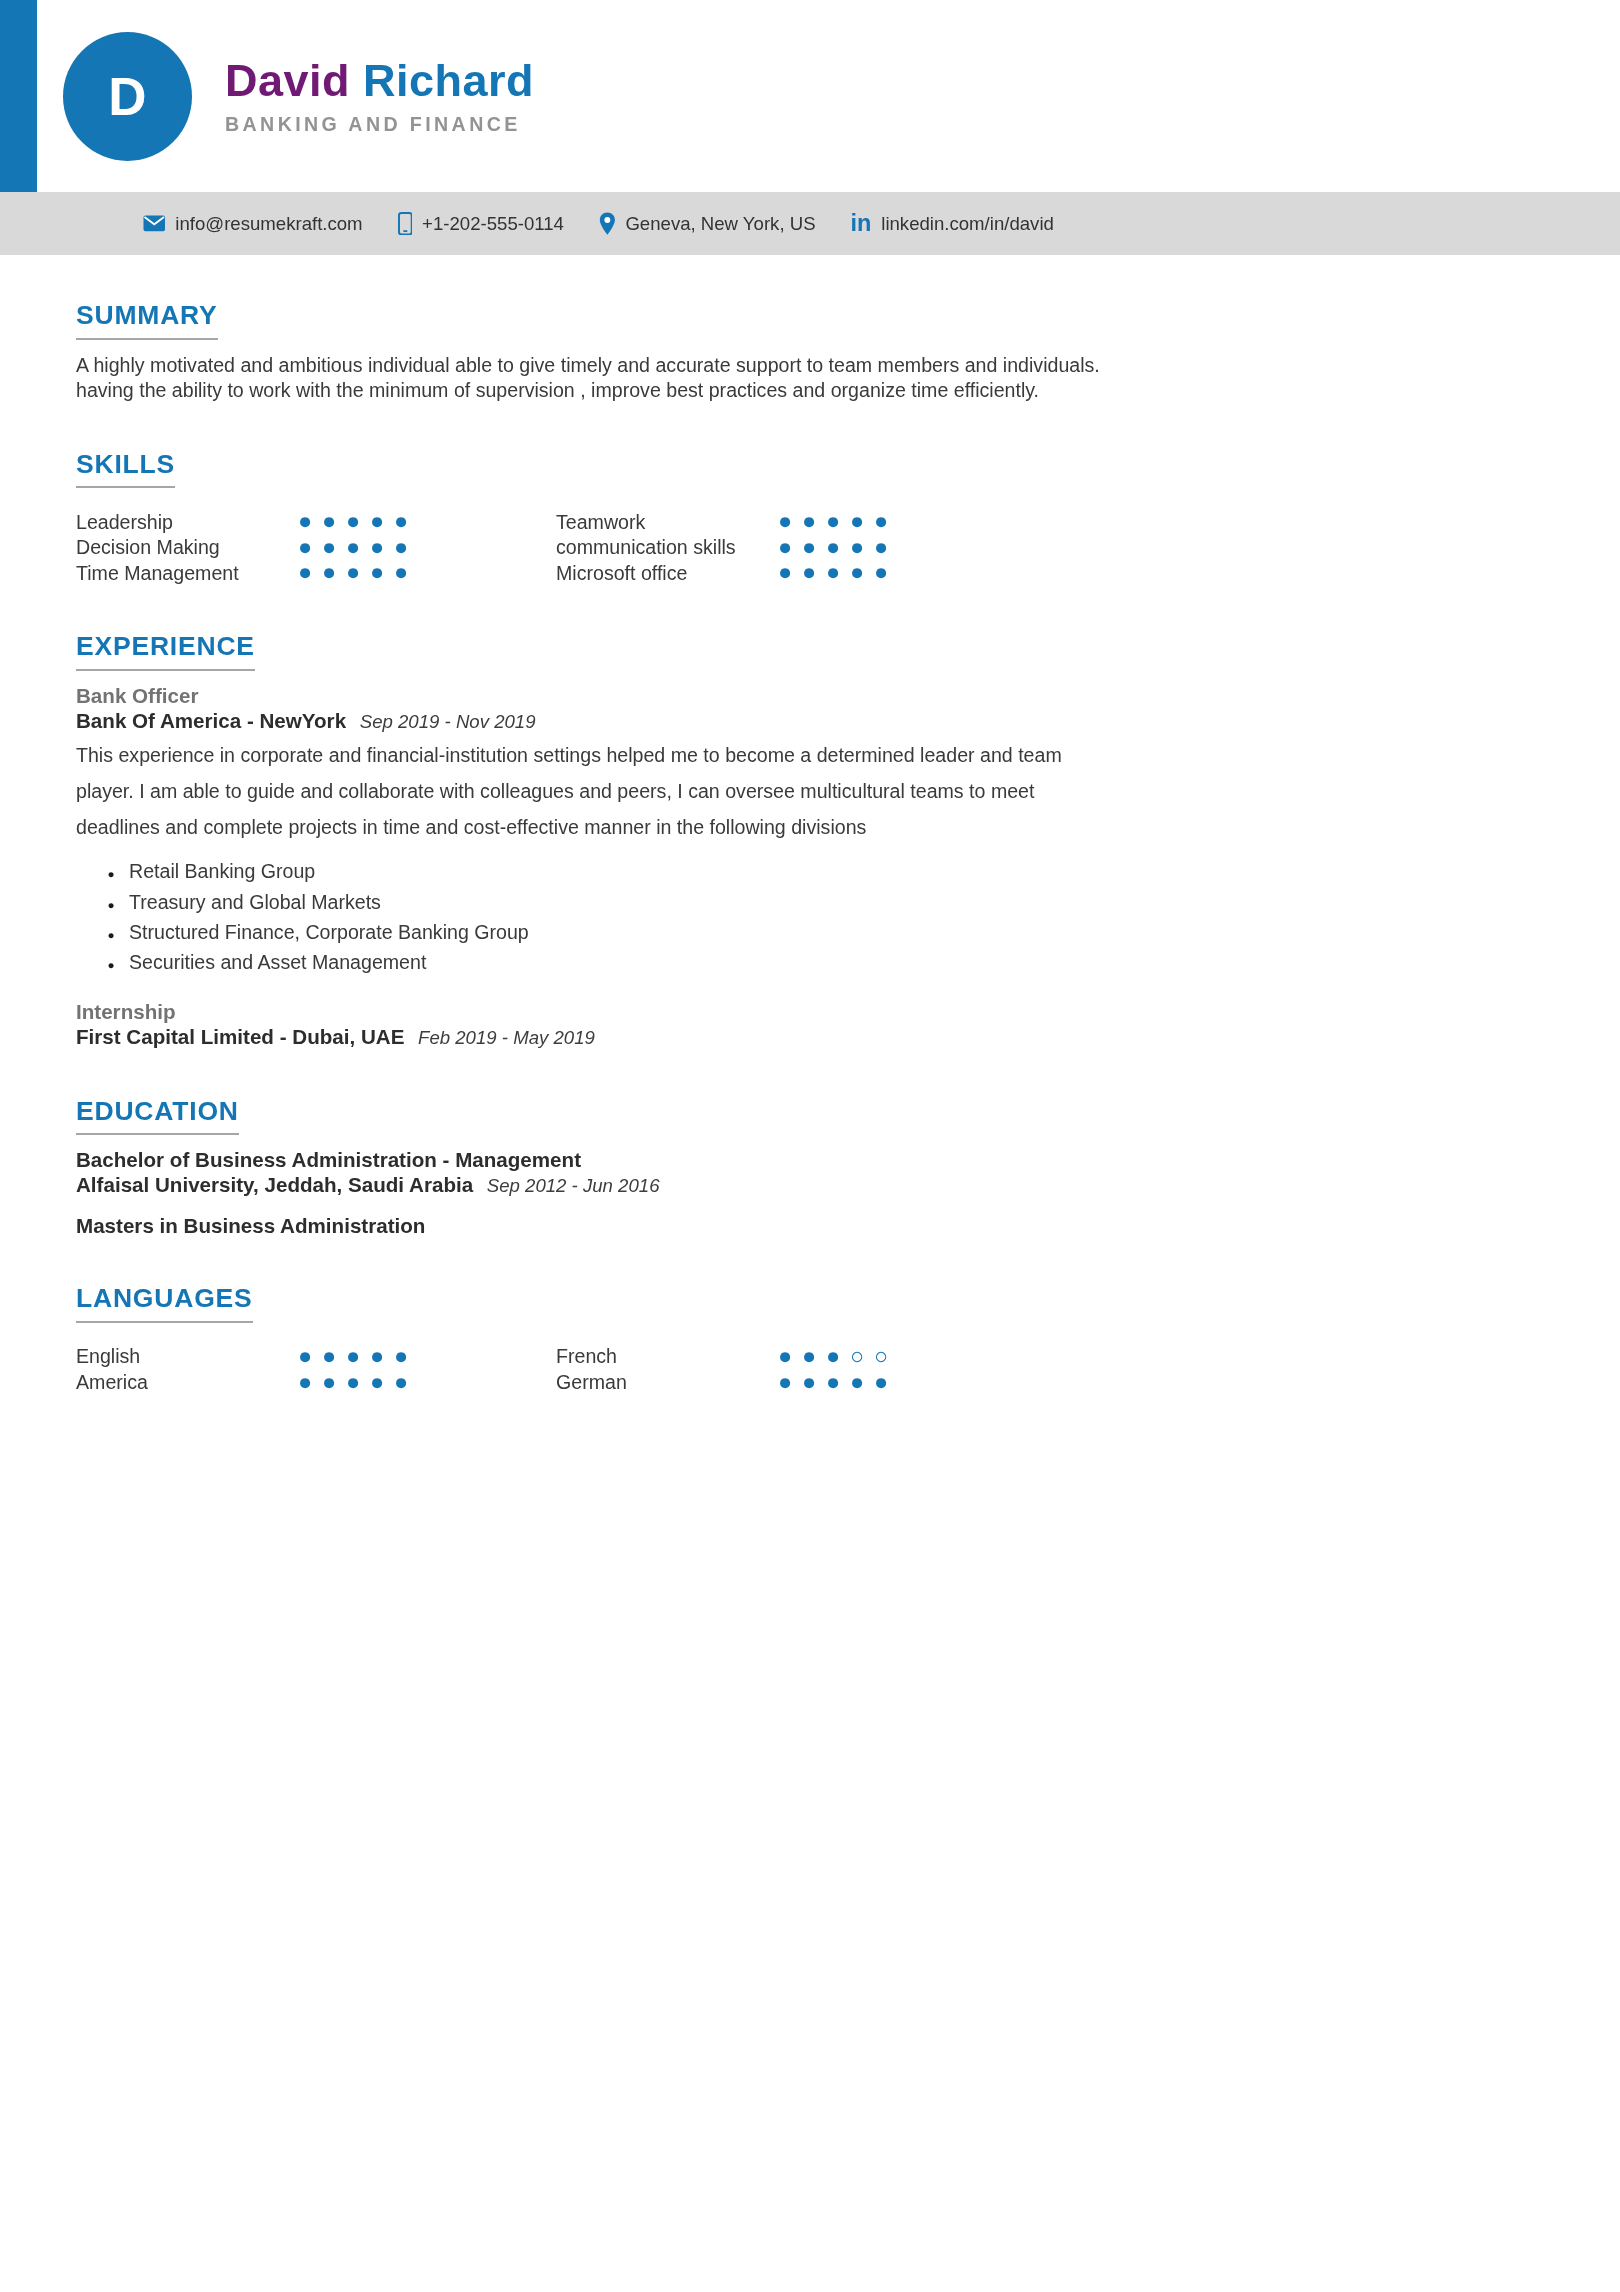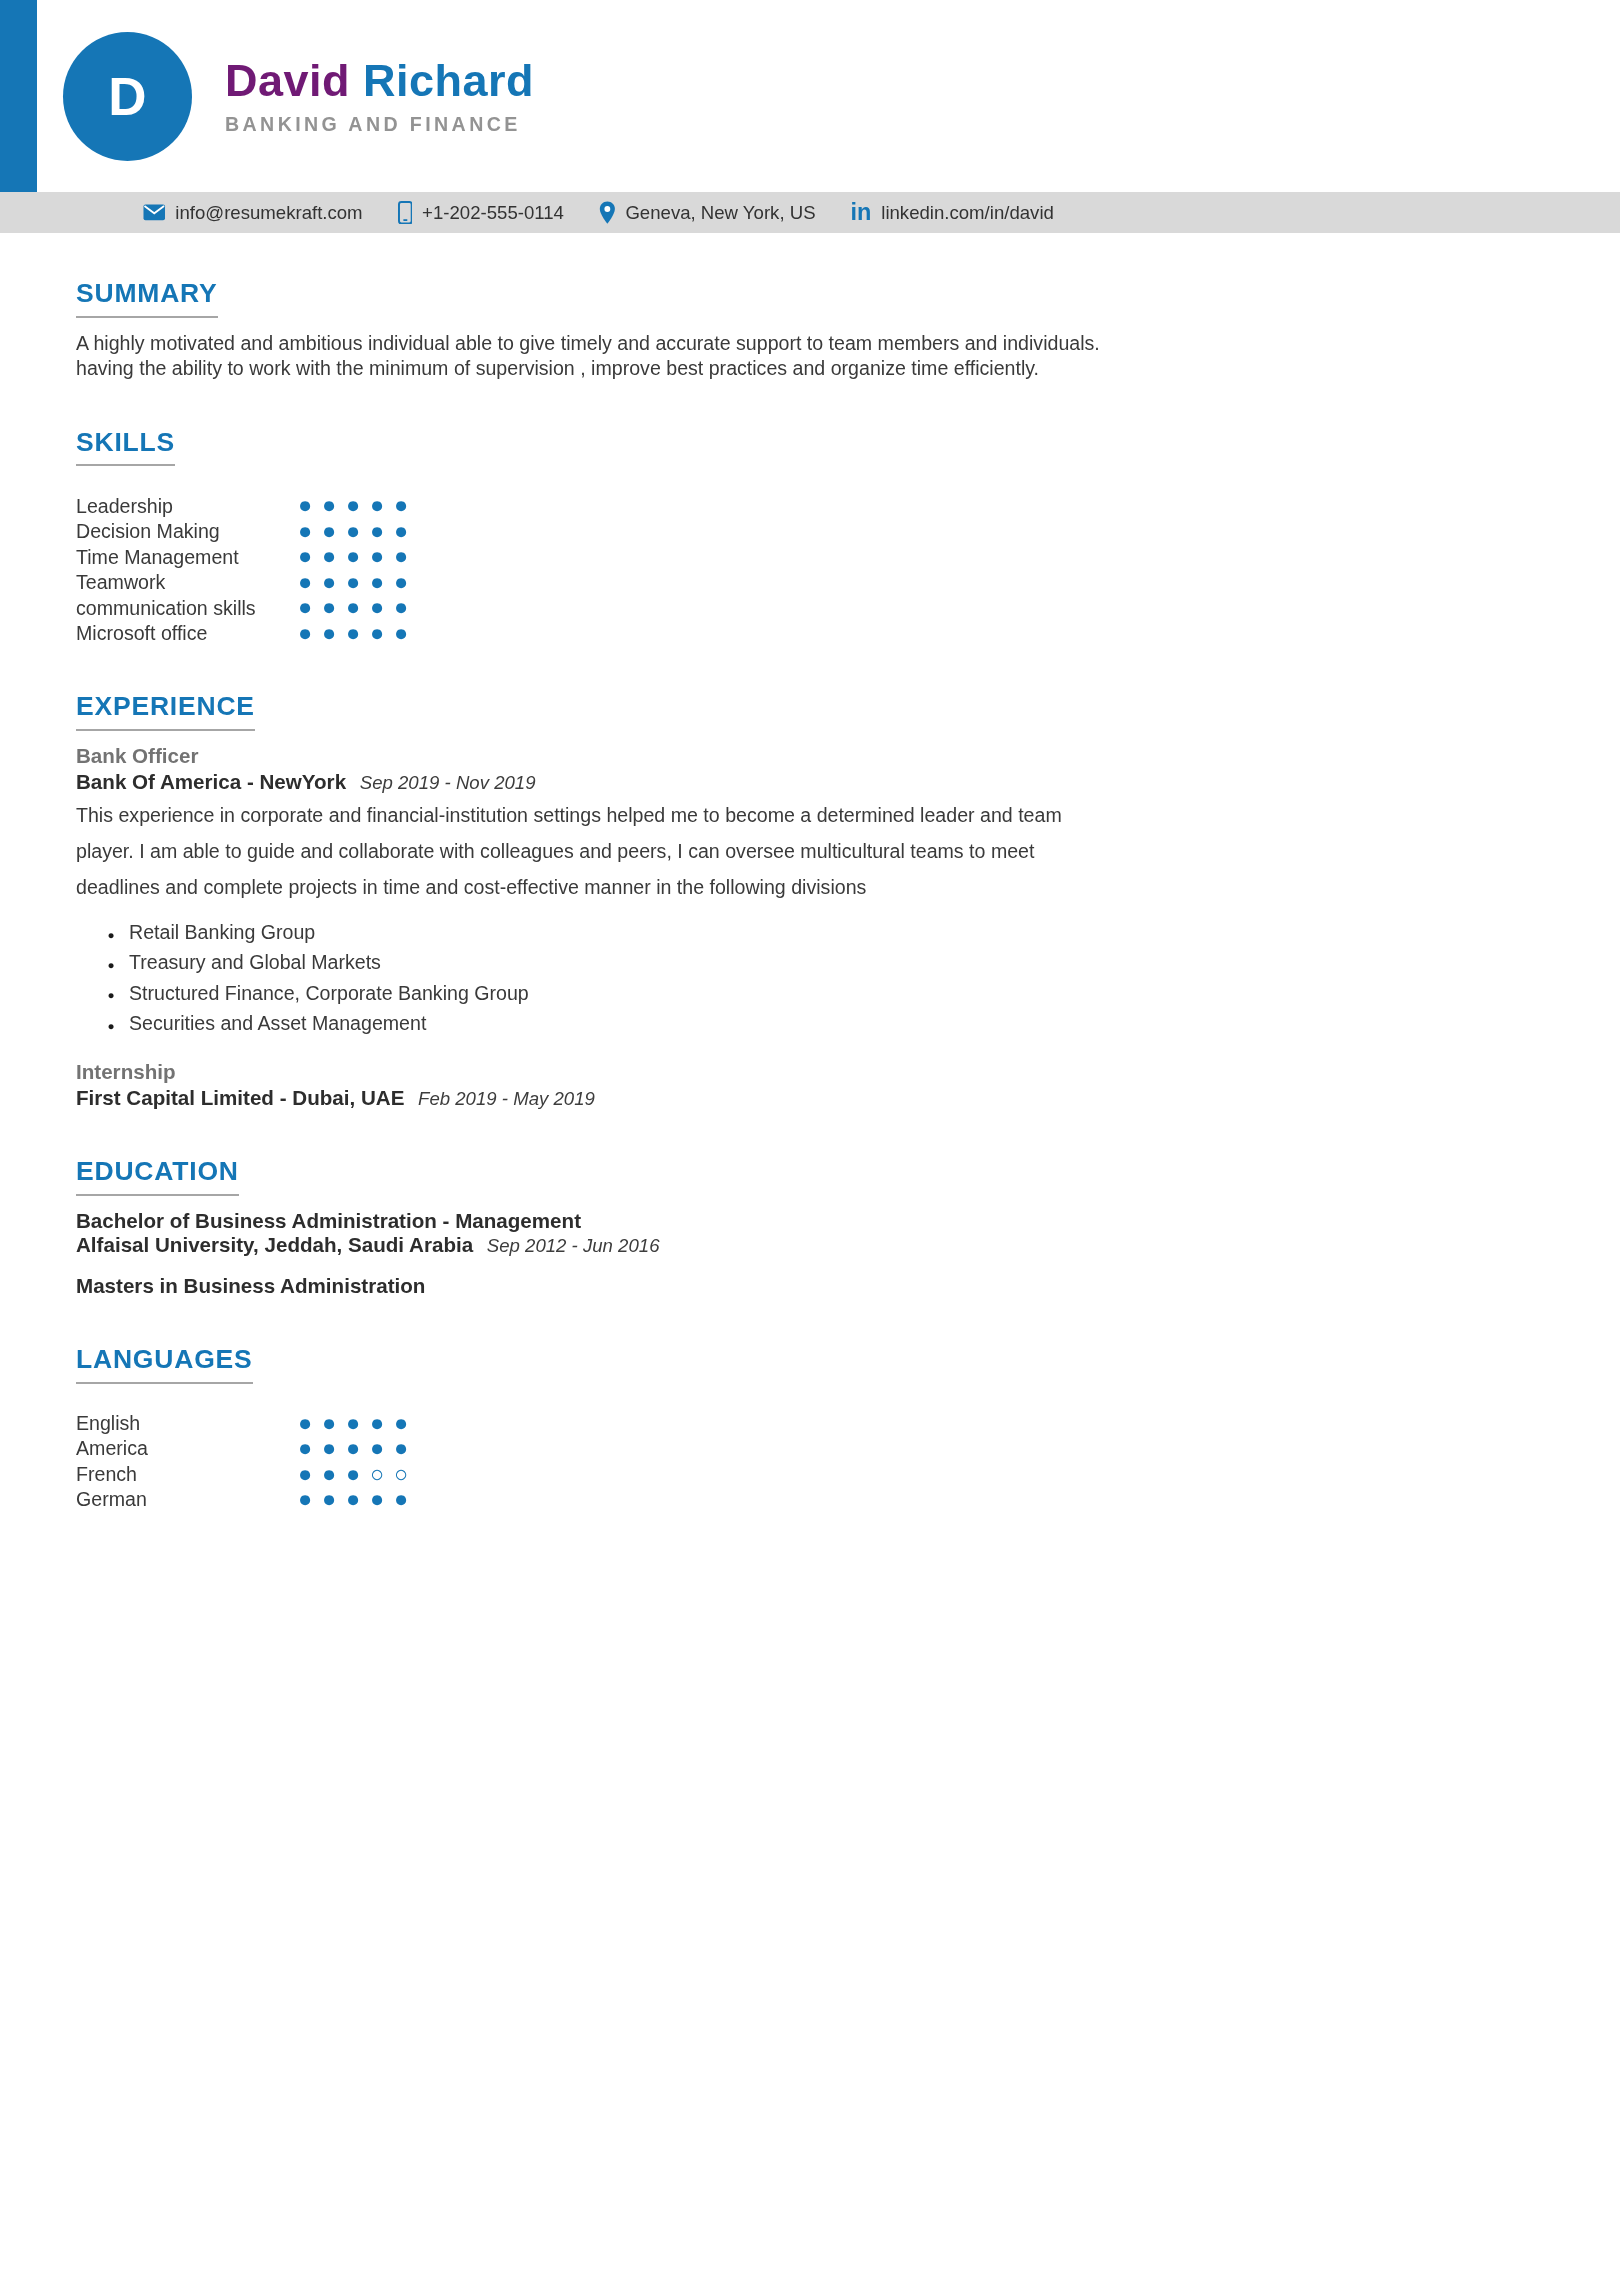--- a/index.html
+++ b/index.html
@@ -54,21 +54,21 @@
   .subtitle {
     margin-top: 7.8px;
     font-size: 19.6px;
     font-weight: bold;
     letter-spacing: 3.4px;
     color: #939393;
   }
 
   
   .contact-bar {
-    height: 41px;
+    height: 63px;
     background: #d9d9d9;
     display: flex;
     align-items: center;
     padding-left: 143px;
     gap: 35px;
   }
   .contact-item {
     display: flex;
     align-items: center;
     gap: 9.8px;
@@ -101,21 +101,21 @@
   .para {
     width: 1029px;
     margin-top: 12.7px;
     font-size: 19.6px;
     line-height: 25.5px;
     color: #3a3a3a;
   }
   .para + .para { margin-top: 10.8px; }
 
   
-  .two-col { display: flex; margin-top: 27px; flex-direction: column; }
+  .two-col { display: flex; margin-top: 21px; }
   .col { width: 480px; display: flex; flex-direction: column; }
   .rate-row { display: flex; align-items: center; height: 25.5px; }
   .rate-name { width: 222px; font-size: 19.6px; color: #3a3a3a; }
   .dots {
     font-size: 23.5px;
     line-height: 23.5px;
     letter-spacing: 9.8px;
     color: #1576b6;
     white-space: nowrap;
   }

